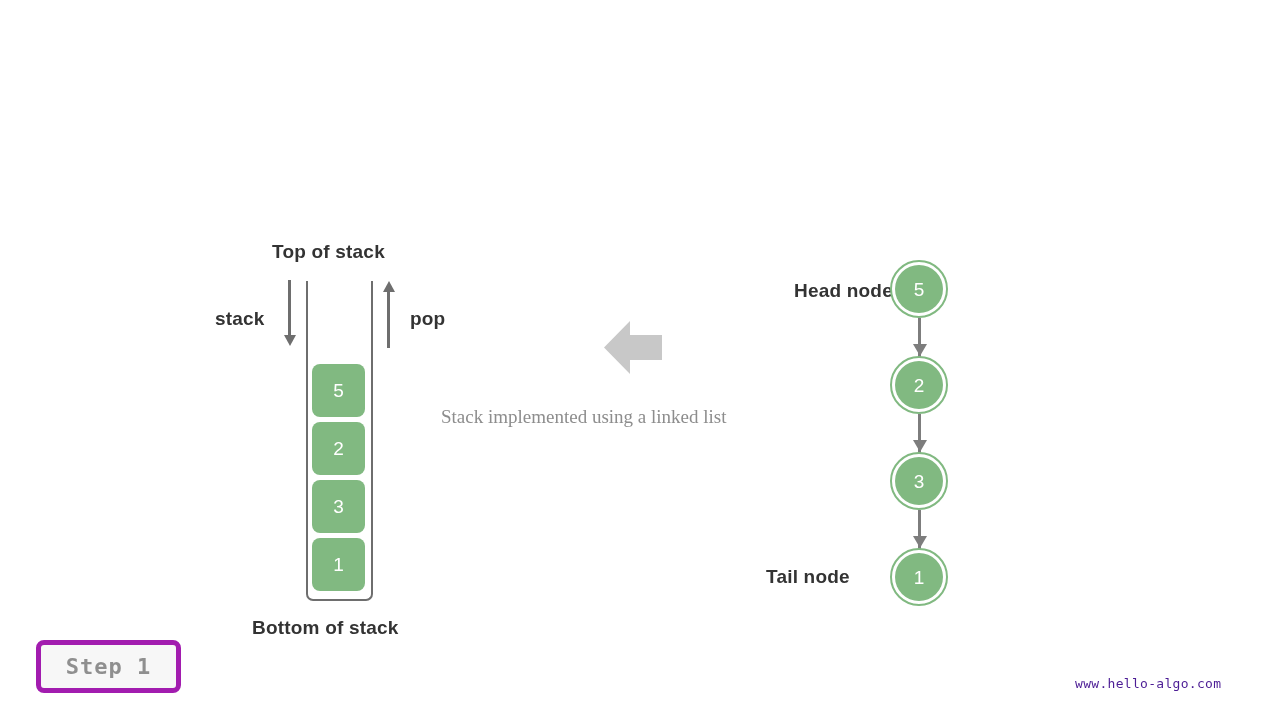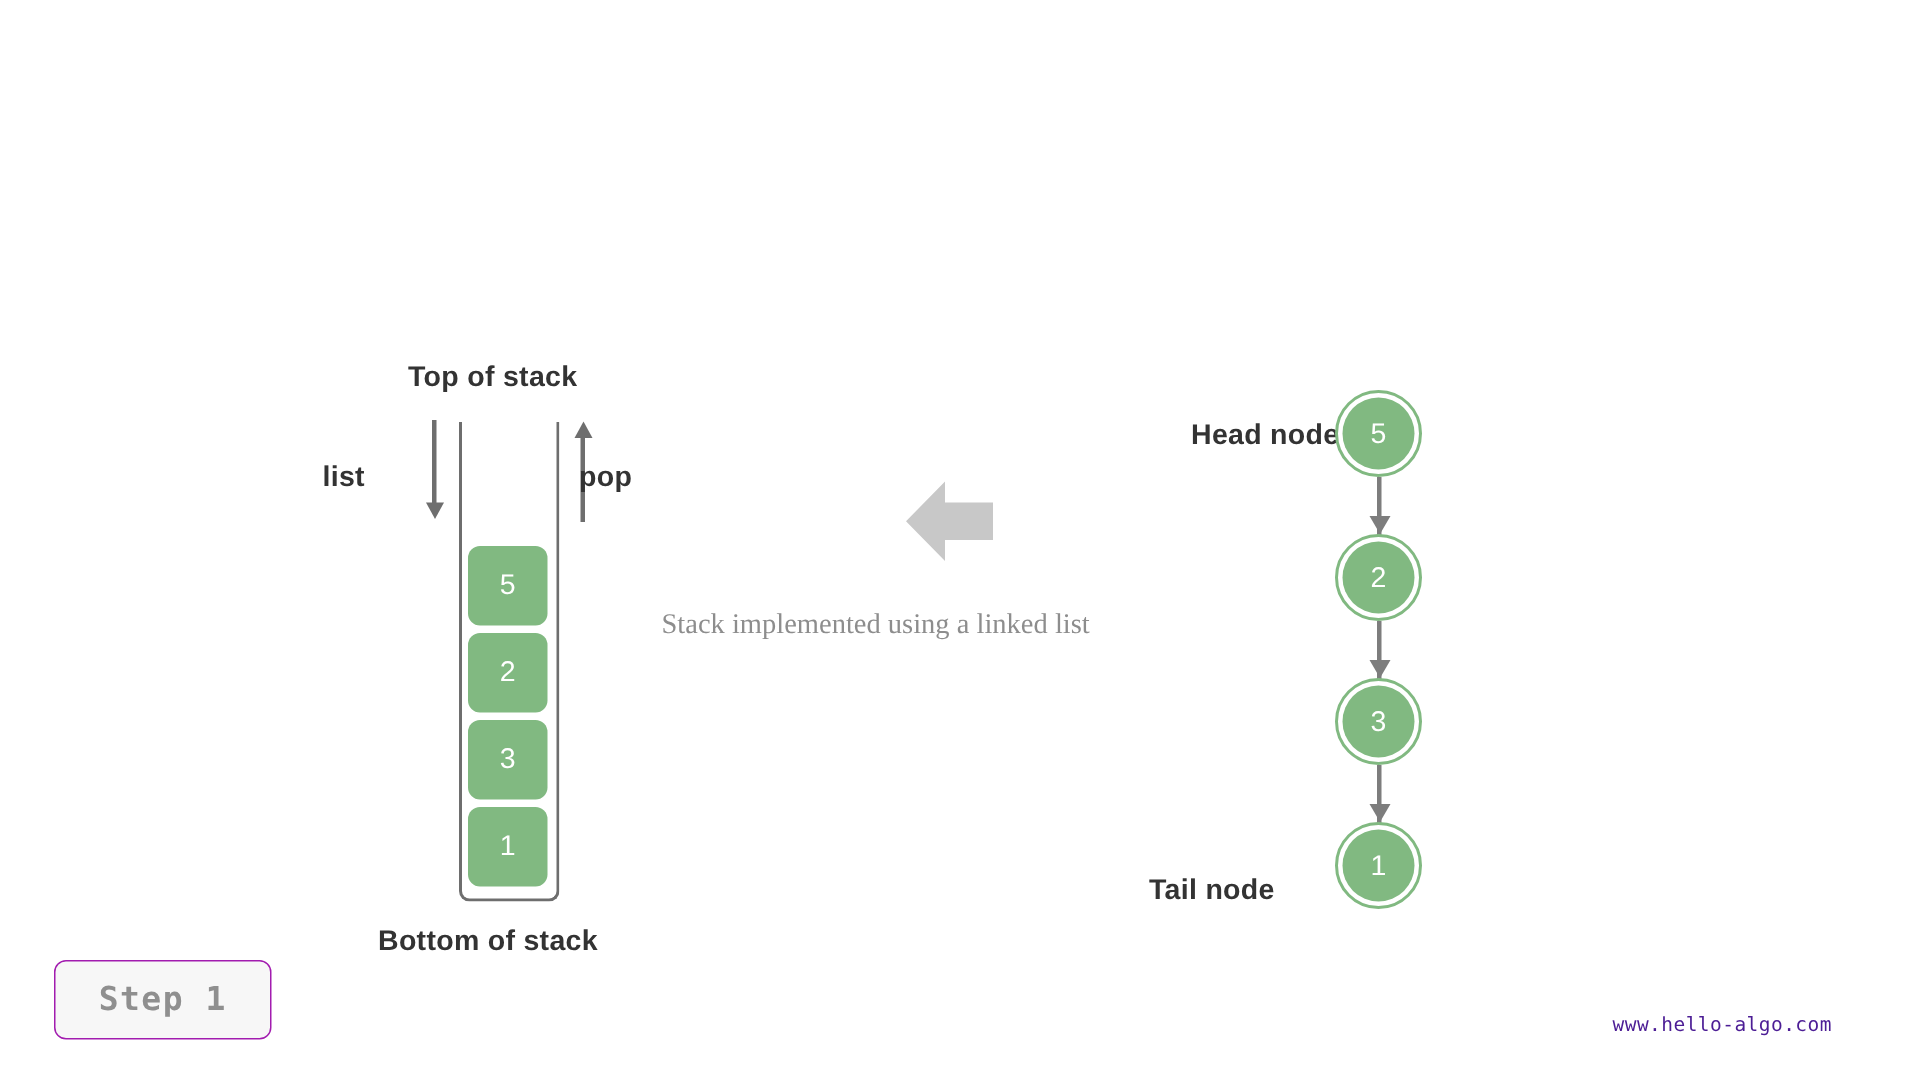--- a/index.html
+++ b/index.html
@@ -140,21 +140,21 @@
   }
 
   
   #step-badge {
     position: absolute;
     left: 36px;
     top: 640px;
     width: 145px;
     height: 53px;
     box-sizing: border-box;
-    border: 1px solid #a21caf;
+    border: 5px solid #a21caf;
     border-radius: 8px;
     background: #f7f7f7;
     display: flex;
     align-items: center;
     justify-content: center;
     font-family: "DejaVu Sans Mono", monospace;
     font-size: 22px;
     font-weight: bold;
     color: #8f8f8f;
     letter-spacing: 1px;
@@ -176,25 +176,25 @@
 <body>
 
 <div id="canvas">
 
   <div id="stack-group">
 
     <div class="label-bold" style="left:272px; top:241px;">Top of stack</div>
 
     <div class="arrow-line" style="left:288px; top:280px; height:57px;"></div>
     <div class="arrow-head-down" style="left:283.5px; top:335px;"></div>
-    <div class="label-bold" style="left:215px; top:308px;">list</div>
+    <div class="label-bold" style="left:215px; top:308px;">stack</div>
 
     <div class="arrow-line" style="left:387px; top:291px; height:57px;"></div>
     <div class="arrow-head-up" style="left:382.5px; top:281px;"></div>
-    <div class="label-bold" style="left:386px; top:308px;">pop</div>
+    <div class="label-bold" style="left:410px; top:308px;">pop</div>
 
     <div class="stack-container"></div>
 
     <div class="stack-cell" style="top:364px;">5</div>
     <div class="stack-cell" style="top:422px;">2</div>
     <div class="stack-cell" style="top:480px;">3</div>
     <div class="stack-cell" style="top:538px;">1</div>
 
     <div class="label-bold" style="left:252px; top:617px;">Bottom of stack</div>
   </div>
@@ -224,20 +224,20 @@
     <div class="ll-node" style="left:890px; top:452px;">
       <div class="ll-node-inner">3</div>
     </div>
     <div class="ll-link" style="top:510px; height:40px;"></div>
     <div class="ll-link-head" style="left:912.5px; top:536px;"></div>
 
     <div class="ll-node" style="left:890px; top:548px;">
       <div class="ll-node-inner">1</div>
     </div>
 
-    <div class="label-bold" style="left:766px; top:566px;margin-top:17px;">Tail node</div>
+    <div class="label-bold" style="left:766px; top:566px;">Tail node</div>
   </div>
 
   <div id="step-badge">Step  1</div>
 
   <div id="watermark">www.hello-algo.com</div>
 
 </div>
 
 </body></html>

